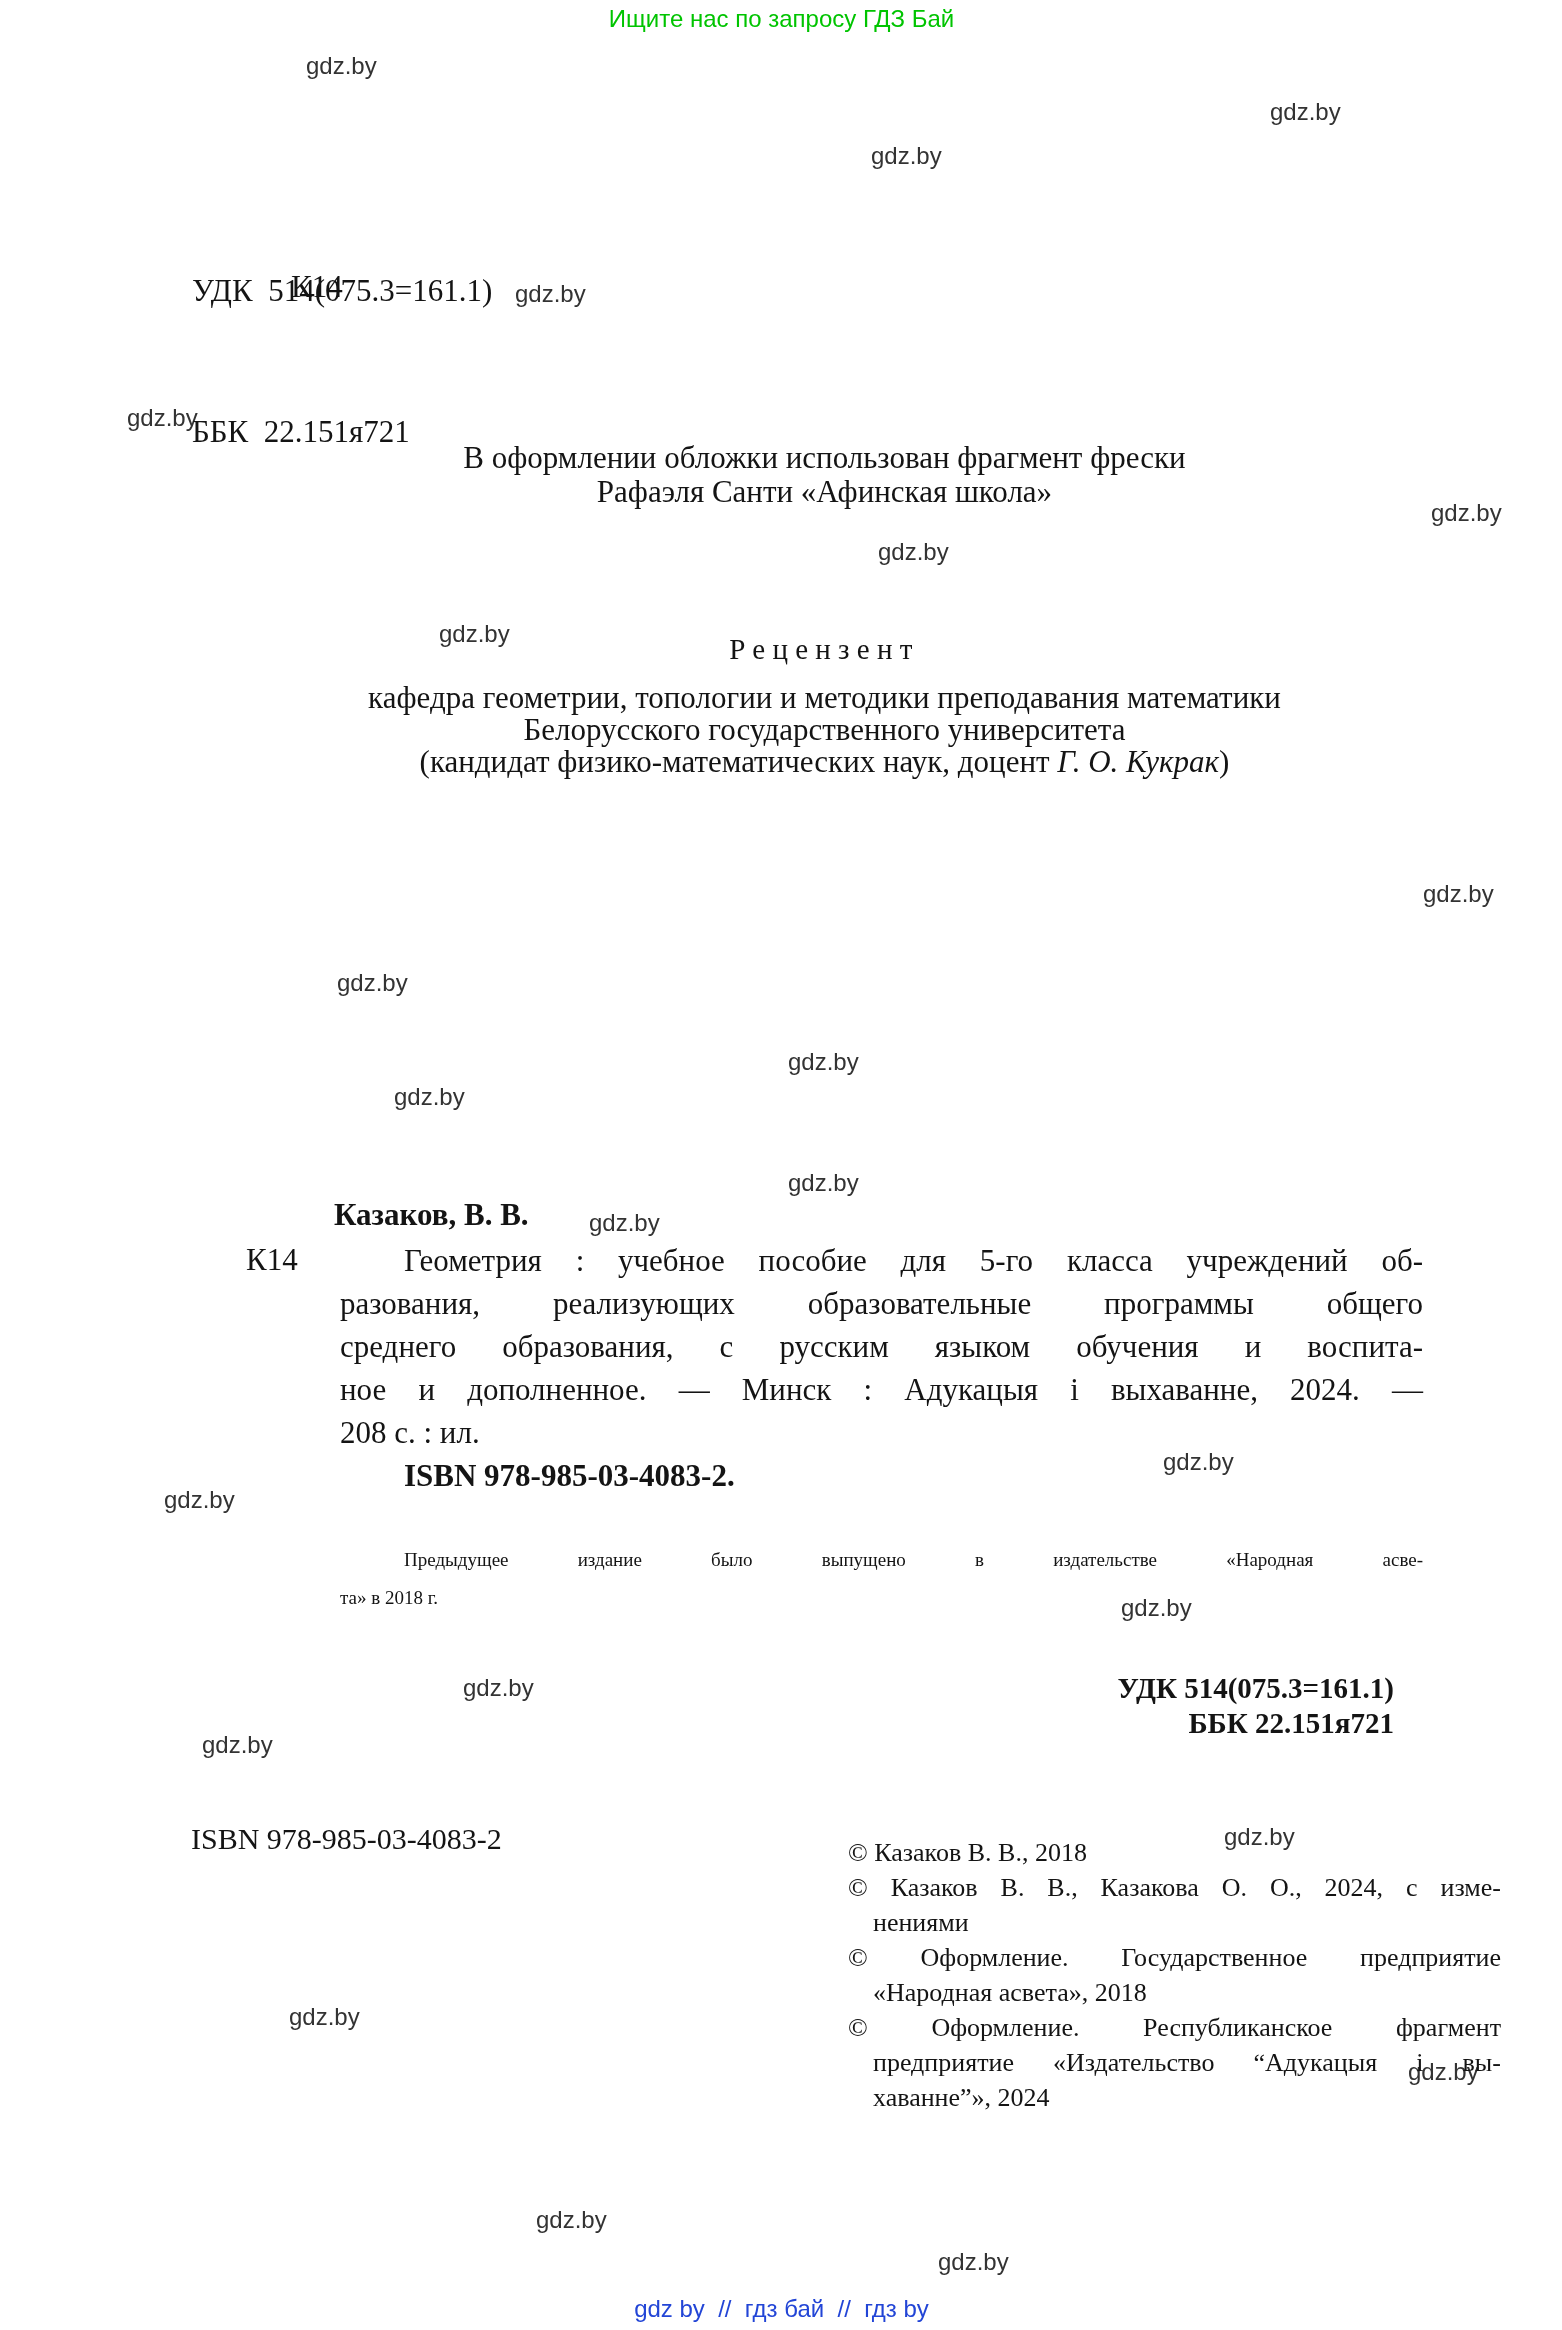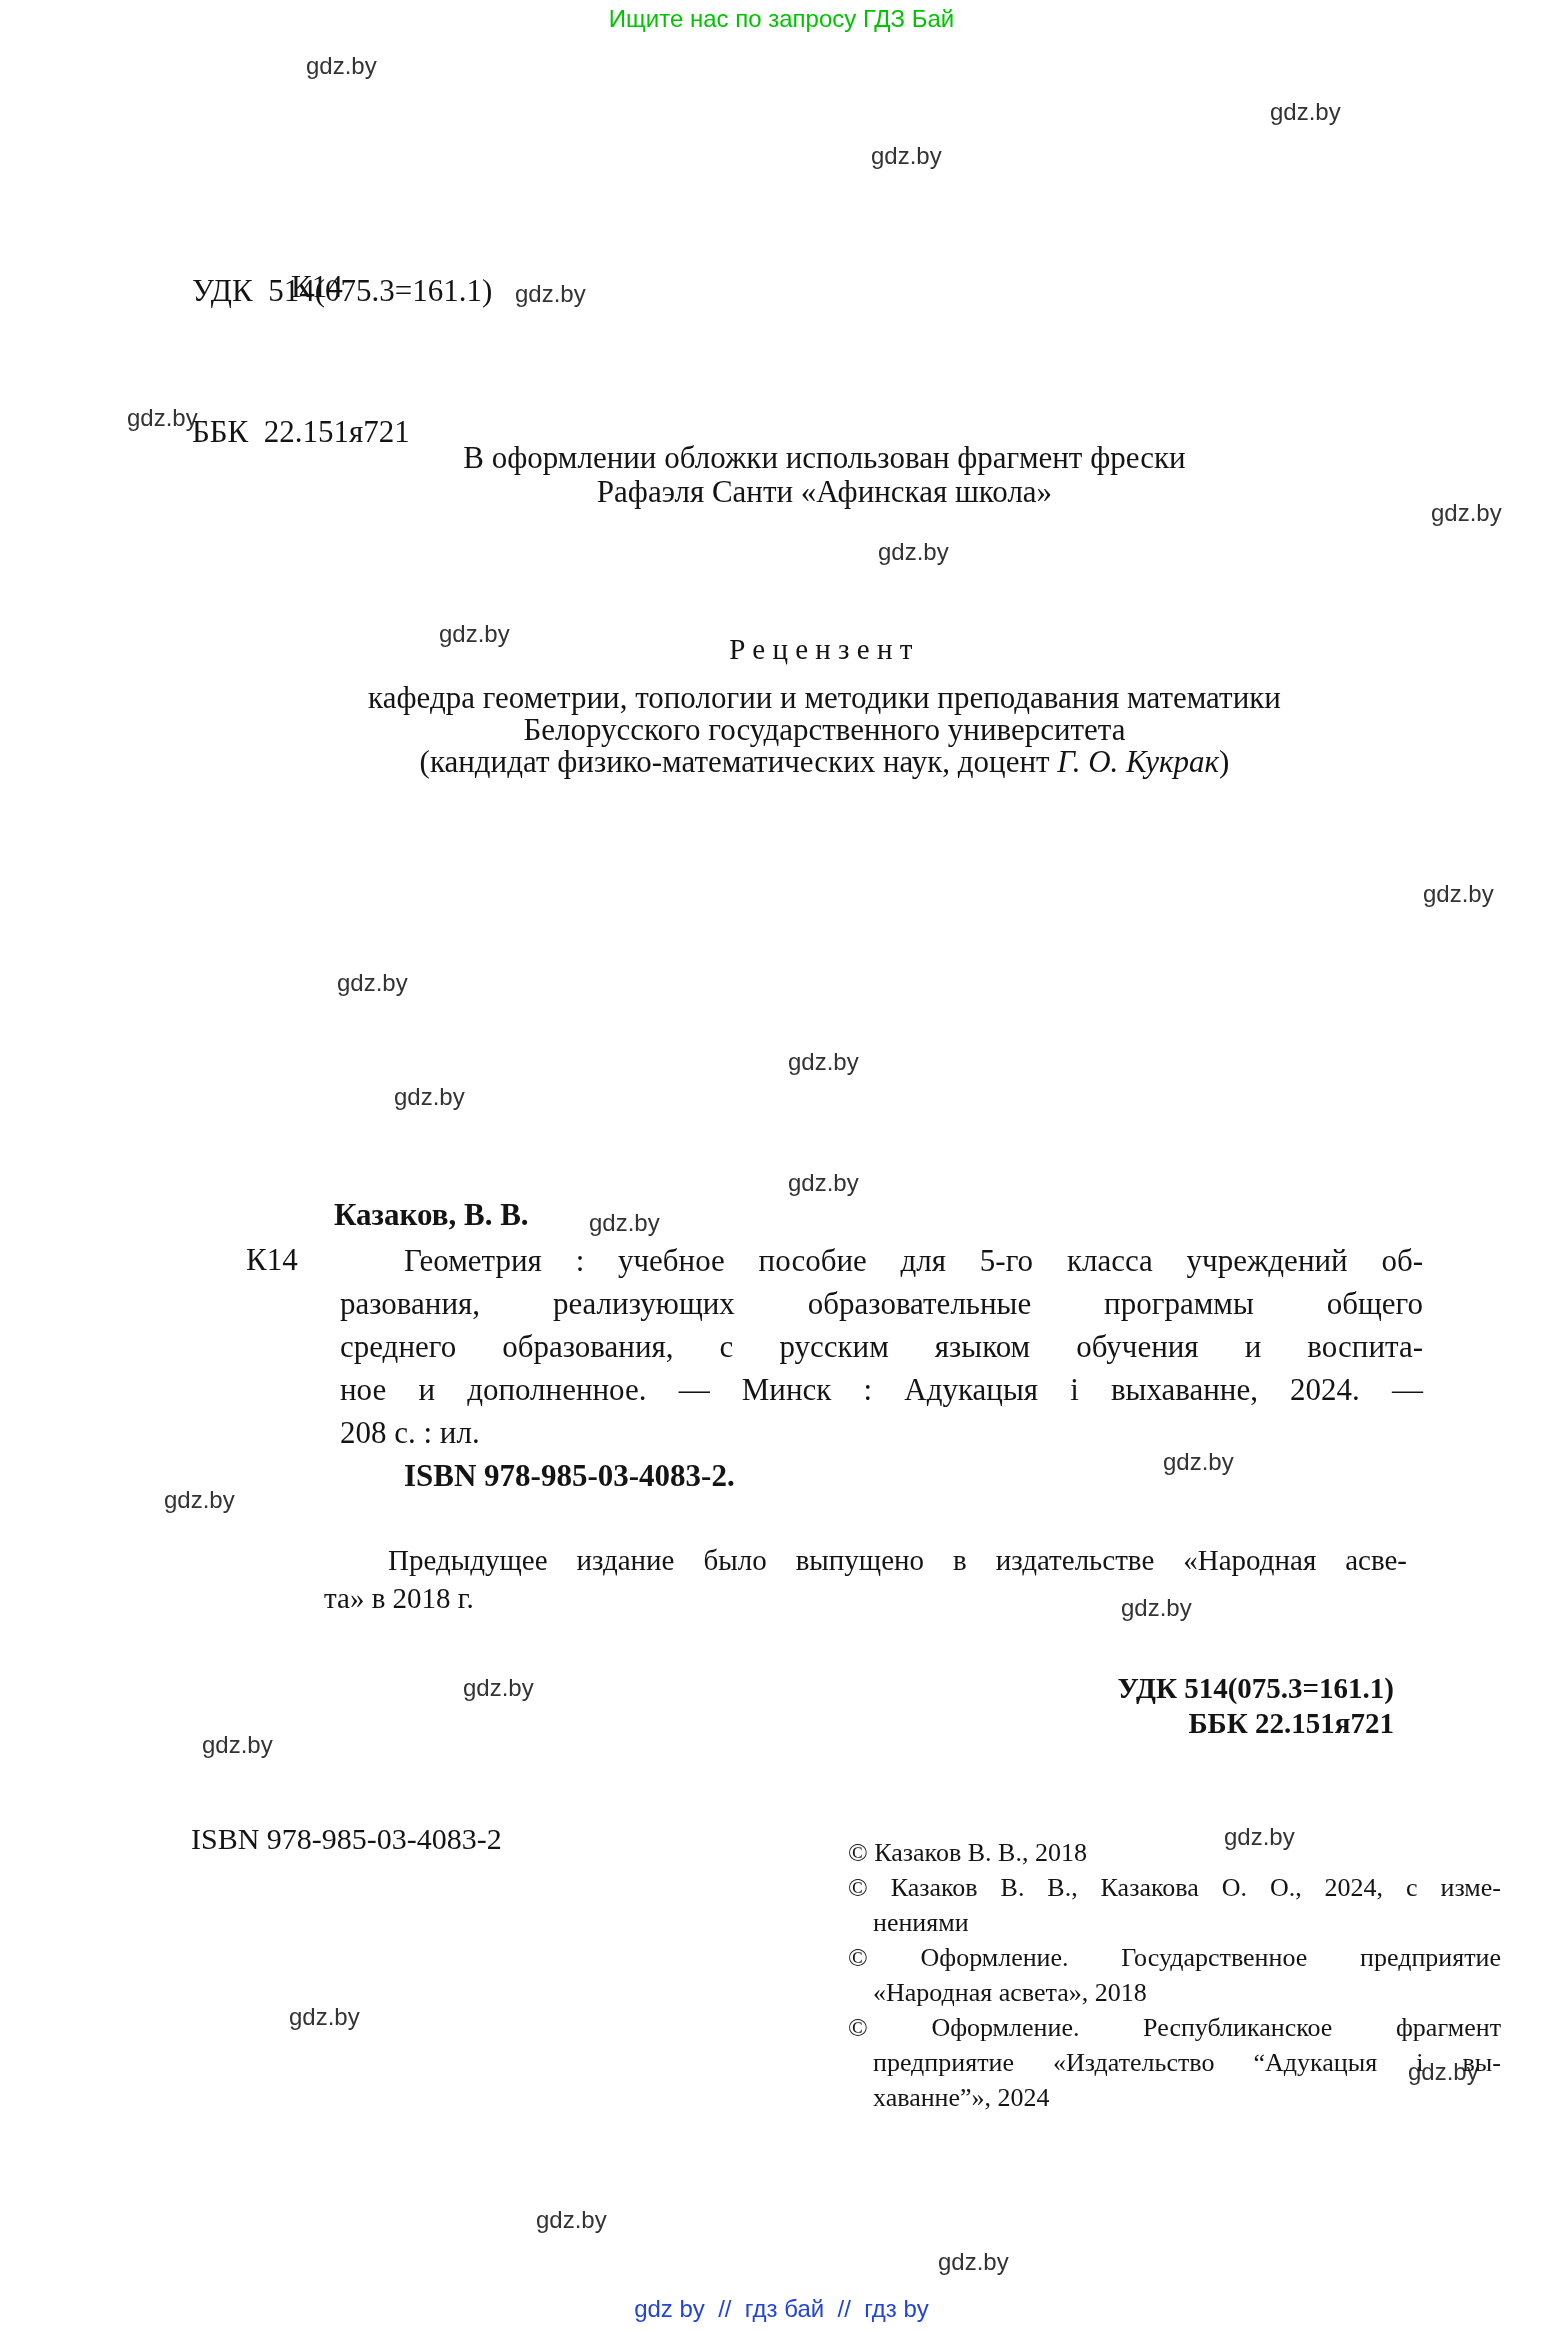--- a/index.html
+++ b/index.html
@@ -29,21 +29,21 @@
   .reviewer-heading{left:316px;top:633px;width:1017px;text-align:center;font-size:29px;letter-spacing:0.25em;}
   .reviewer-block{left:316px;top:682px;width:1017px;text-align:center;font-size:31px;line-height:32px;}
   .it{font-style:italic;}
 
   .catalog-author{left:334px;top:1197px;font-size:31px;font-weight:bold;}
   .catalog-mark{left:246px;top:1242px;font-size:31px;}
   .catalog{left:340px;top:1239px;width:1083px;font-size:31px;line-height:43px;}
   .just{text-align:justify;text-align-last:justify;}
   .fl{padding-left:64px;}
   .bold{font-weight:bold;}
-  .catalog-note{left:324px;top:1541px;width:1083px;font-size:29px;line-height:38px;}
+  .catalog-note{left:340px;top:1541px;width:1083px;font-size:19px;line-height:38px;}
 
   .codes-right{left:1088px;top:1671px;width:306px;text-align:right;font-weight:bold;font-size:29px;line-height:35px;}
 
   .isbn-bottom{left:191px;top:1822px;font-size:30px;font-weight:normal;}
 
   .copyright{left:820px;top:1835px;width:653px;font-size:26px;line-height:35px;margin-left:28px;}
   .ind{padding-left:25px;}
 
   .footer-links{
     left:0;right:0;top:2295px;text-align:center;

